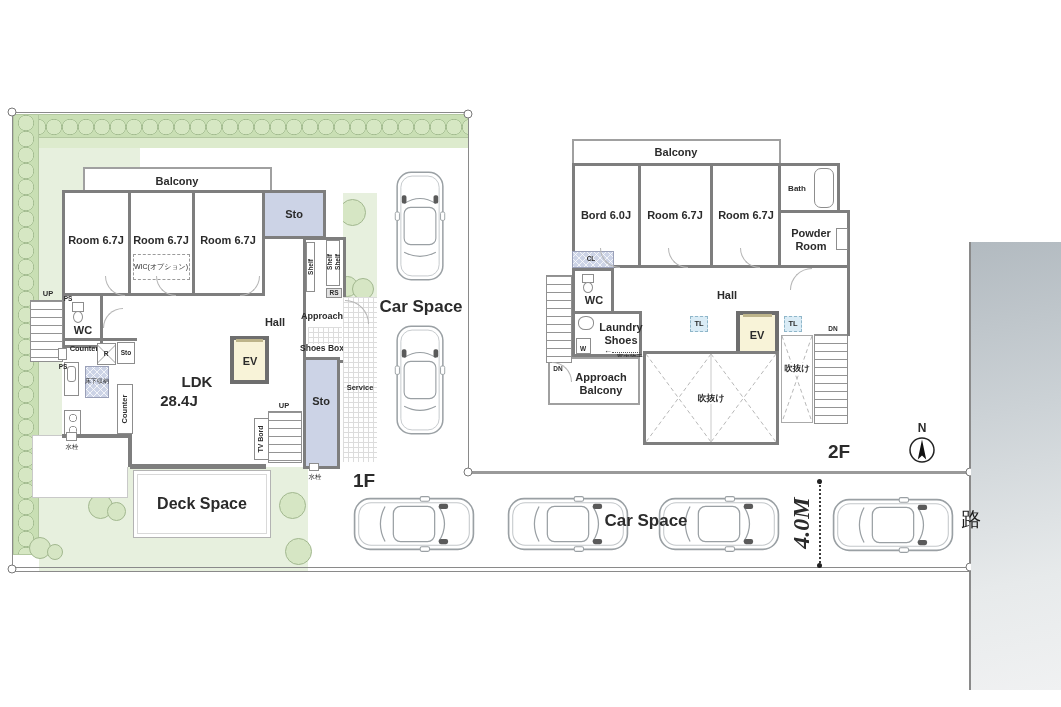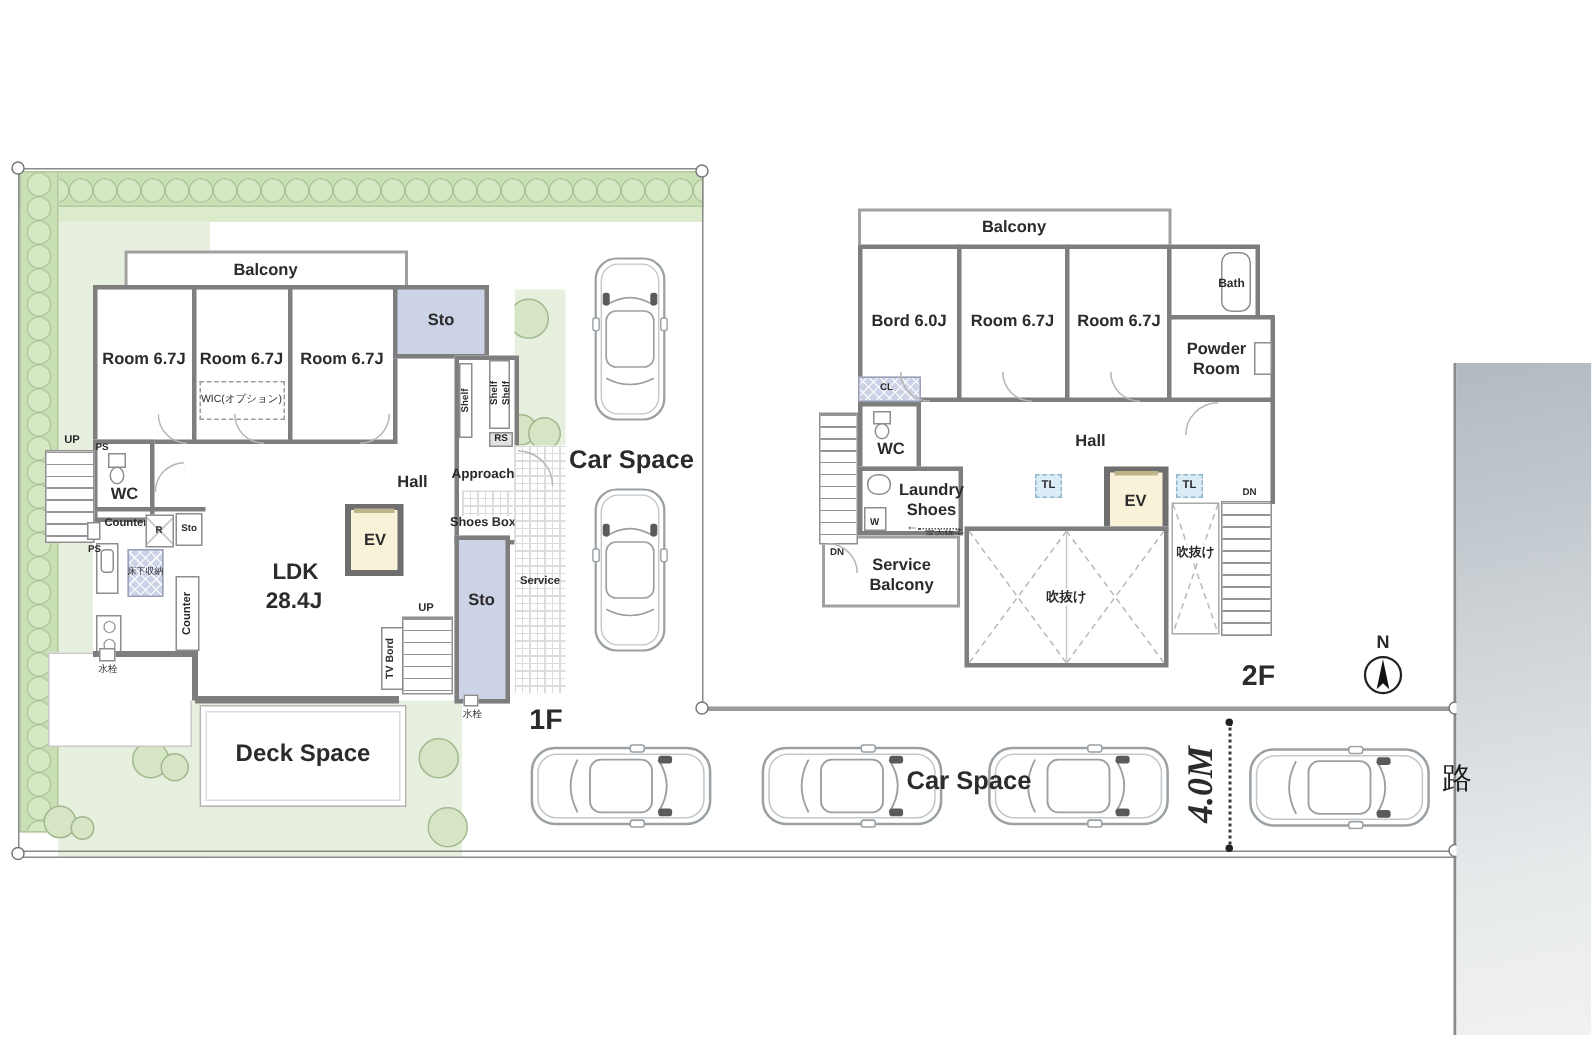--- a/index.html
+++ b/index.html
@@ -150,21 +150,21 @@
 
   <div class="fixture" style="left:64px;top:362px;width:15px;height:34px"></div>
   <div class="fixture" style="left:67px;top:366px;width:9px;height:16px;border-radius:3px"></div>
   <div class="crossh" style="left:85px;top:366px;width:24px;height:32px"></div>
   <div class="lbl" style="left:97px;top:382px;font-size:6px;font-weight:400">床下収納</div>
   <div class="fixture" style="left:64px;top:410px;width:17px;height:26px;background-image:radial-gradient(circle 4px at 8px 7px,transparent 3px,#8d8d8d 3.5px,transparent 4.5px),radial-gradient(circle 4px at 8px 19px,transparent 3px,#8d8d8d 3.5px,transparent 4.5px)"></div>
   <div class="fixture blue" style="left:117px;top:384px;width:16px;height:50px"></div>
   <div class="lbl v" style="left:125px;top:409px;font-size:7.5px">Counter</div>
 
   <div class="lbl lg" style="left:197px;top:382px">LDK</div>
-  <div class="lbl lg" style="left:196px;top:401px">28.4J</div>
+  <div class="lbl lg" style="left:179px;top:401px">28.4J</div>
   <div class="lbl" style="left:275px;top:322px">Hall</div>
 
   <div class="ev" style="left:230px;top:336px;width:39px;height:48px"></div>
   <div class="abs" style="left:236px;top:339px;width:27px;height:3px;background:#bdb48a"></div>
   <div class="lbl" style="left:250px;top:361px">EV</div>
 
   <div class="lbl sm" style="left:284px;top:406px;font-size:7.5px">UP</div>
   <div class="stairs" style="left:268px;top:411px;width:34px;height:52px"></div>
   <div class="fixture blue" style="left:254px;top:418px;width:15px;height:42px"></div>
   <div class="lbl v" style="left:261px;top:439px;font-size:7px">TV Bord</div>
@@ -214,21 +214,21 @@
 
   <div class="room" style="left:572px;top:163px;width:69px;height:105px"></div>
   <div class="room" style="left:638px;top:163px;width:75px;height:105px"></div>
   <div class="room" style="left:710px;top:163px;width:72px;height:105px"></div>
   <div class="lbl" style="left:606px;top:215px">Bord 6.0J</div>
   <div class="lbl" style="left:675px;top:215px">Room 6.7J</div>
   <div class="lbl" style="left:746px;top:215px">Room 6.7J</div>
 
   <div class="room" style="left:778px;top:163px;width:62px;height:50px"></div>
   <div class="fixture" style="left:814px;top:168px;width:20px;height:40px;border-radius:7px;border-width:1.5px"></div>
-  <div class="lbl sm" style="left:821px;top:189px">Bath</div>
+  <div class="lbl sm" style="left:797px;top:189px">Bath</div>
   <div class="room" style="left:778px;top:210px;width:72px;height:58px"></div>
   <div class="fixture" style="left:836px;top:228px;width:12px;height:22px"></div>
   <div class="lbl wrap" style="left:811px;top:240px;width:56px">Powder Room</div>
 
   <div class="crossh" style="left:572px;top:251px;width:42px;height:17px"></div>
   <div class="lbl xs" style="left:591px;top:259px">CL</div>
   <div class="lbl xs" style="left:579px;top:273px">PS</div>
   <div class="room" style="left:572px;top:268px;width:42px;height:46px"></div>
   <div class="fixture" style="left:582px;top:274px;width:12px;height:9px"></div>
   <div class="fixture" style="left:583px;top:282px;width:10px;height:11px;border-radius:50%"></div>
@@ -239,21 +239,21 @@
   <div class="room" style="left:572px;top:311px;width:70px;height:46px"></div>
   <div class="fixture" style="left:578px;top:316px;width:16px;height:14px;border-radius:45%"></div>
   <div class="fixture" style="left:576px;top:338px;width:15px;height:16px"></div>
   <div class="lbl xs" style="left:583px;top:349px">W</div>
   <div class="lbl wrap" style="left:621px;top:334px;width:56px">Laundry Shoes</div>
   <div class="lbl sm" style="left:608px;top:351px;font-size:8px">←</div>
   <div class="abs" style="left:612px;top:352px;width:28px;height:0;border-top:1px dotted #555"></div>
   <div class="lbl" style="left:633px;top:357px;font-size:6.5px;font-weight:400">室内物干し</div>
 
   <div class="thinw" style="left:548px;top:357px;width:92px;height:48px"></div>
-  <div class="lbl wrap" style="left:601px;top:384px;width:80px">Service Balcony</div>
+  <div class="lbl wrap" style="left:601px;top:384px;width:80px">Approach Balcony</div>
 
   <div class="stairs" style="left:546px;top:275px;width:26px;height:88px"></div>
   <div class="lbl xs" style="left:558px;top:369px">DN</div>
 
   <div class="tl" style="left:690px;top:316px;width:18px;height:16px"></div>
   <div class="lbl" style="left:699px;top:324px;font-size:7.5px">TL</div>
   <div class="tl" style="left:784px;top:316px;width:18px;height:16px"></div>
   <div class="lbl" style="left:793px;top:324px;font-size:7.5px">TL</div>
   <div class="ev" style="left:736px;top:311px;width:43px;height:44px"></div>
   <div class="abs" style="left:743px;top:314px;width:29px;height:3px;background:#bdb48a"></div>

